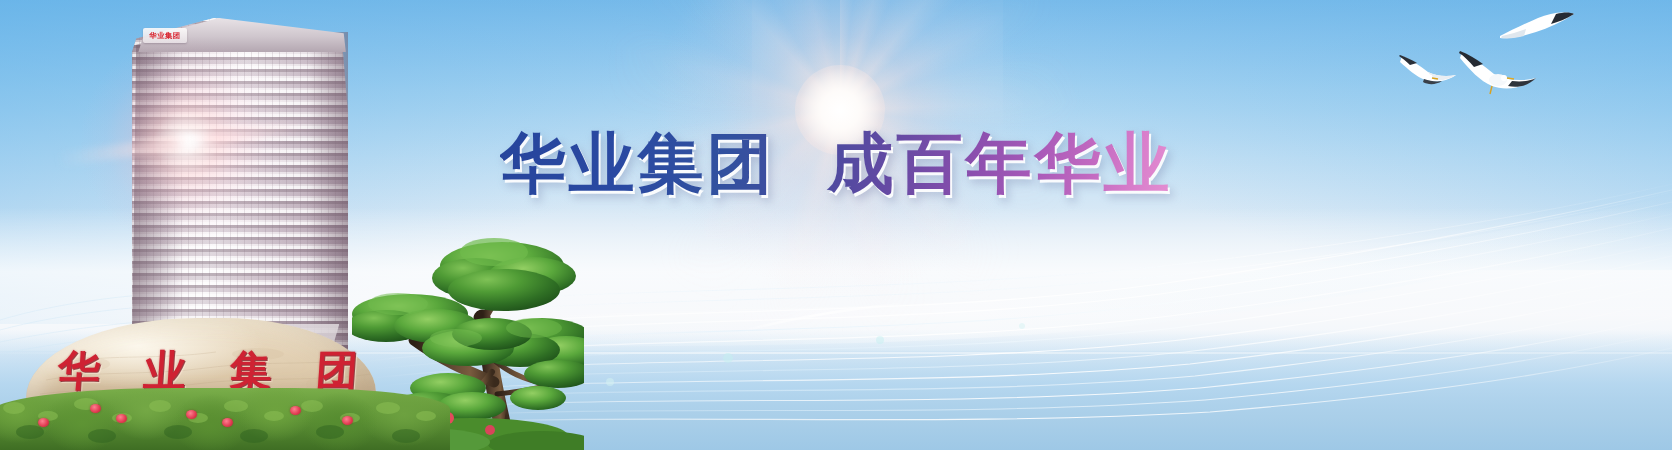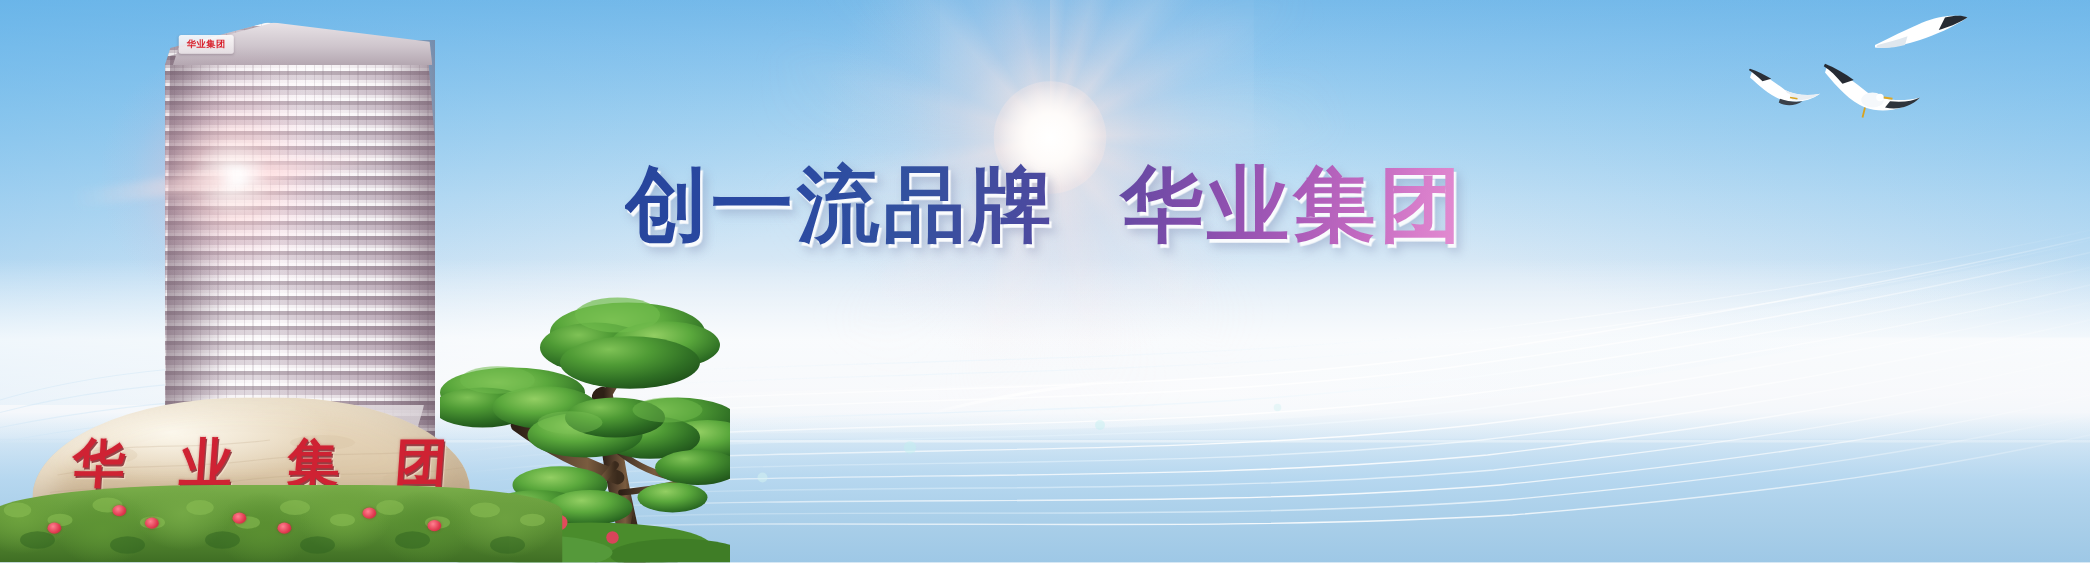--- a/index.html
+++ b/index.html
@@ -515,16 +515,16 @@
     <path d="M40,42 L38,50" stroke="#d9a21f" stroke-width="1.4"></path>
   </svg>
 
   <svg class="gull" style="left:1496px; top:6px; width:80px; height:44px;" viewBox="0 0 80 44">
     <path d="M4,30 C16,24 28,18 42,12 C54,7 68,5 78,8 C66,16 52,22 40,26 C28,30 14,33 4,32 Z" fill="#ffffff"></path>
     <path d="M60,8 C68,6 74,6 78,8 C70,13 62,16 55,18 Z" fill="#262b33"></path>
     <path d="M6,30 C14,28 22,26 30,23 L28,30 C20,32 12,33 5,32 Z" fill="#dfe7ee"></path>
   </svg>
 
   <div class="slogan">
-    <span class="slogan-inner">创一流品牌  华业集团</span>
+    <span class="slogan-inner">华业集团  成百年华业</span>
   </div>
 
 </div>
 
 </body></html>

